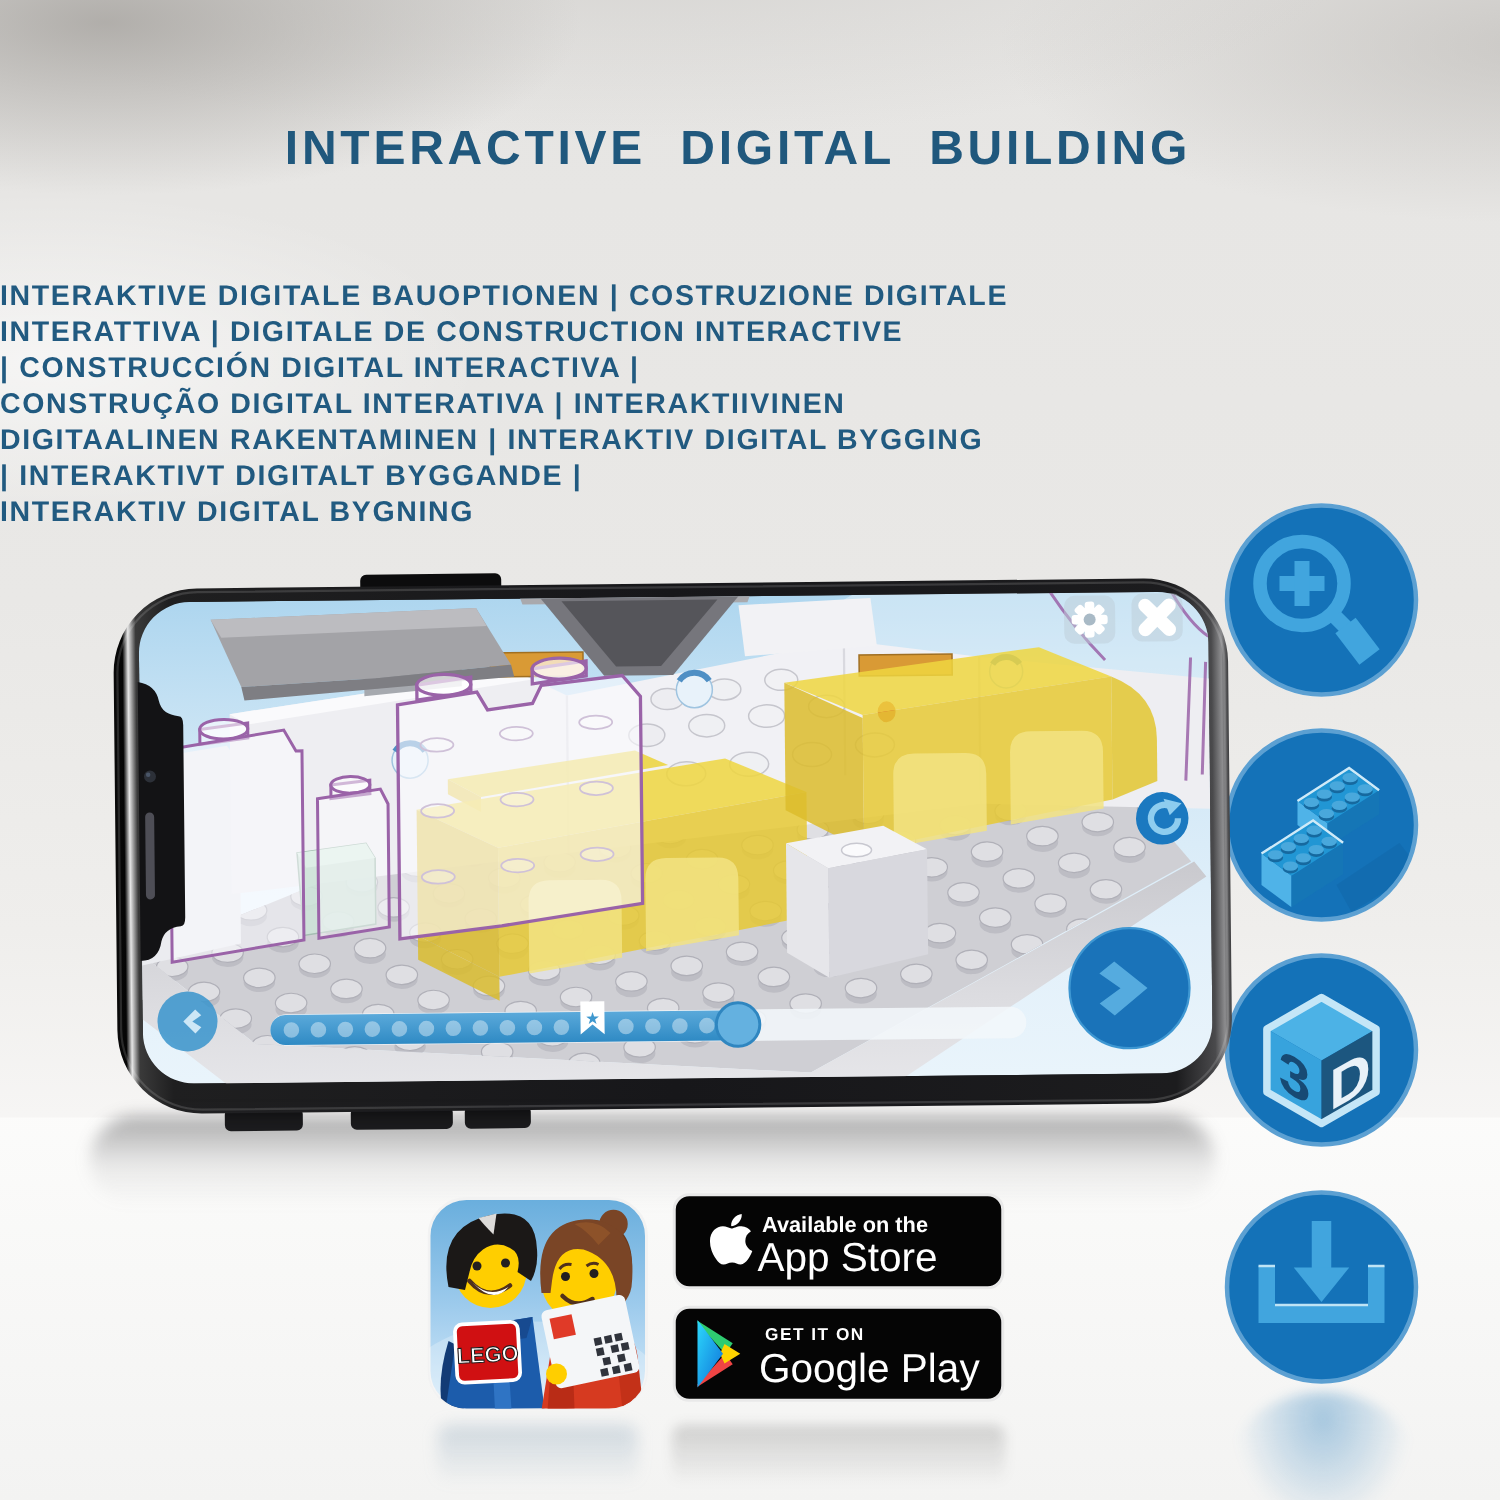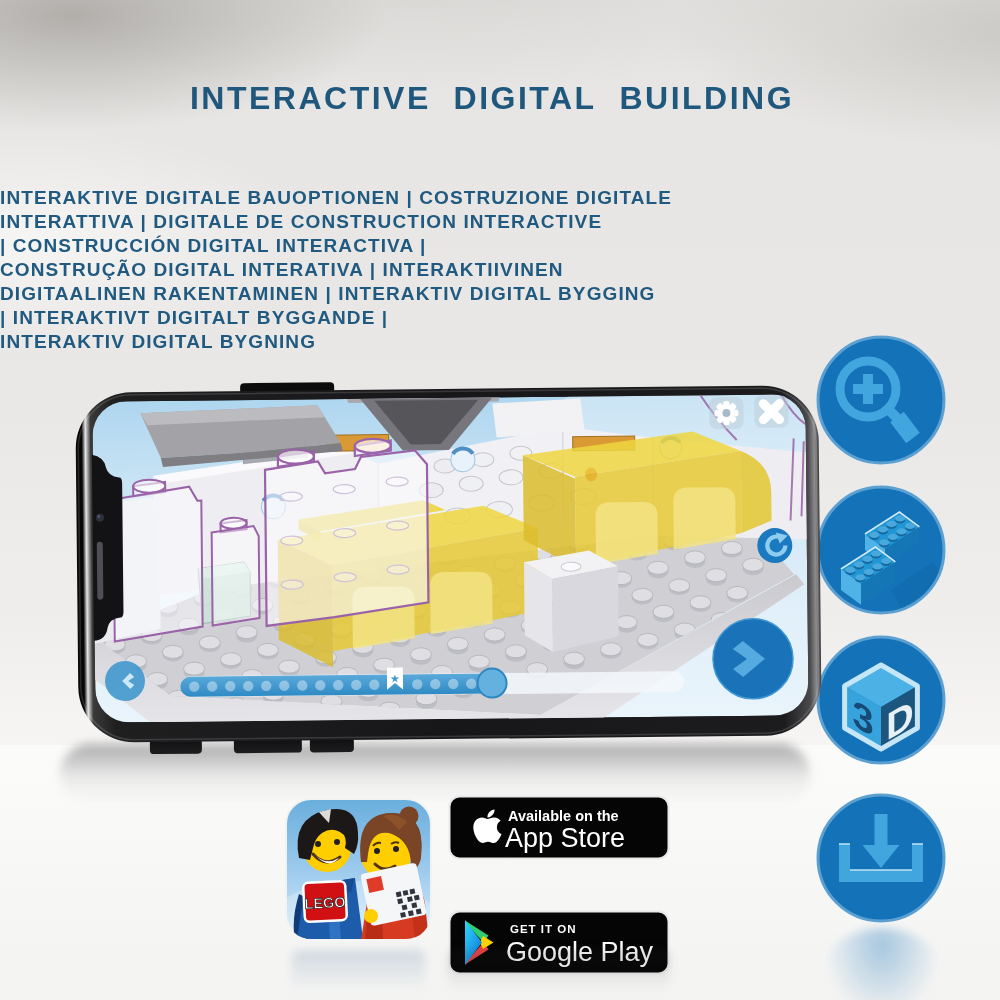--- a/index.html
+++ b/index.html
@@ -775,21 +775,21 @@
   <div class="abs" style="left:448px;top:795px;width:222px;height:65px;"><svg width="222" height="65" viewBox="0 0 222 65">
     <rect x="1.5" y="1.5" width="219" height="62" rx="10" fill="#050505" stroke="#e9e9e9" stroke-width="2"></rect>
 
     <g transform="translate(25,12) scale(0.075)">
       <path d="M318.7 268.7c-.2-36.7 16.4-64.4 50-84.8-18.8-26.9-47.2-41.7-84.7-44.6-35.5-2.8-74.3 20.7-88.5 20.7-15 0-49.4-19.7-76.4-19.7C63.3 141.2 4 184.8 4 273.5q0 39.3 14.4 81.2c12.8 36.7 59 126.7 107.2 125.2 25.2-.6 43-17.9 75.8-17.9 31.8 0 48.3 17.9 76.4 17.9 48.6-.7 90.4-82.5 102.6-119.3-65.2-30.7-61.7-90-61.7-91.9zm-56.6-164.2c27.3-32.4 24.8-61.9 24-72.5-24.1 1.4-52 16.4-67.9 34.9-17.5 19.8-27.8 44.3-25.6 71.9 26.1 2 49.9-11.4 69.5-34.3z" fill="#ffffff"></path>
     </g>
     <text x="60" y="26" font-family="Liberation Sans,sans-serif" font-size="14.5" font-weight="bold" fill="#ffffff">Available on the</text>
     <text x="57" y="52" font-family="Liberation Sans,sans-serif" font-size="27" fill="#ffffff">App Store</text>
   </svg></div>
 
-  <div class="abs" style="left:448px;top:910px;width:222px;height:65px;"><svg width="222" height="65" viewBox="0 0 222 65">
+  <div class="abs" style="left:448px;top:870px;width:222px;height:65px;"><svg width="222" height="65" viewBox="0 0 222 65">
     <defs>
       <linearGradient id="gpc" x1="0" y1="0" x2="1" y2="1">
         <stop offset="0" stop-color="#2cd9fc"></stop>
             <stop offset="1" stop-color="#0f6fd8"></stop>
       </linearGradient>
     </defs>
     <rect x="1.5" y="1.5" width="219" height="62" rx="10" fill="#050505" stroke="#e9e9e9" stroke-width="2"></rect>
 
     <g transform="translate(14,9)">
       <polygon points="3,1.5 26.5,16.5 21.5,23.5 3,3" fill="#2fcc71"></polygon>

